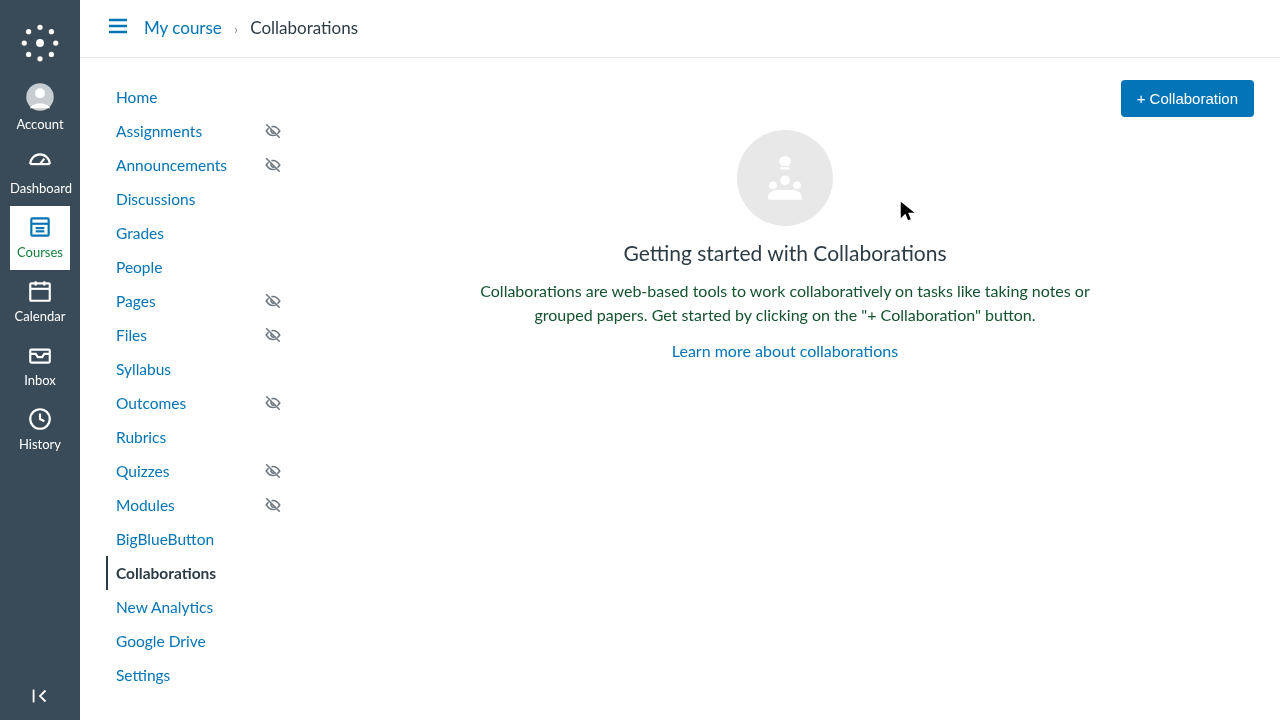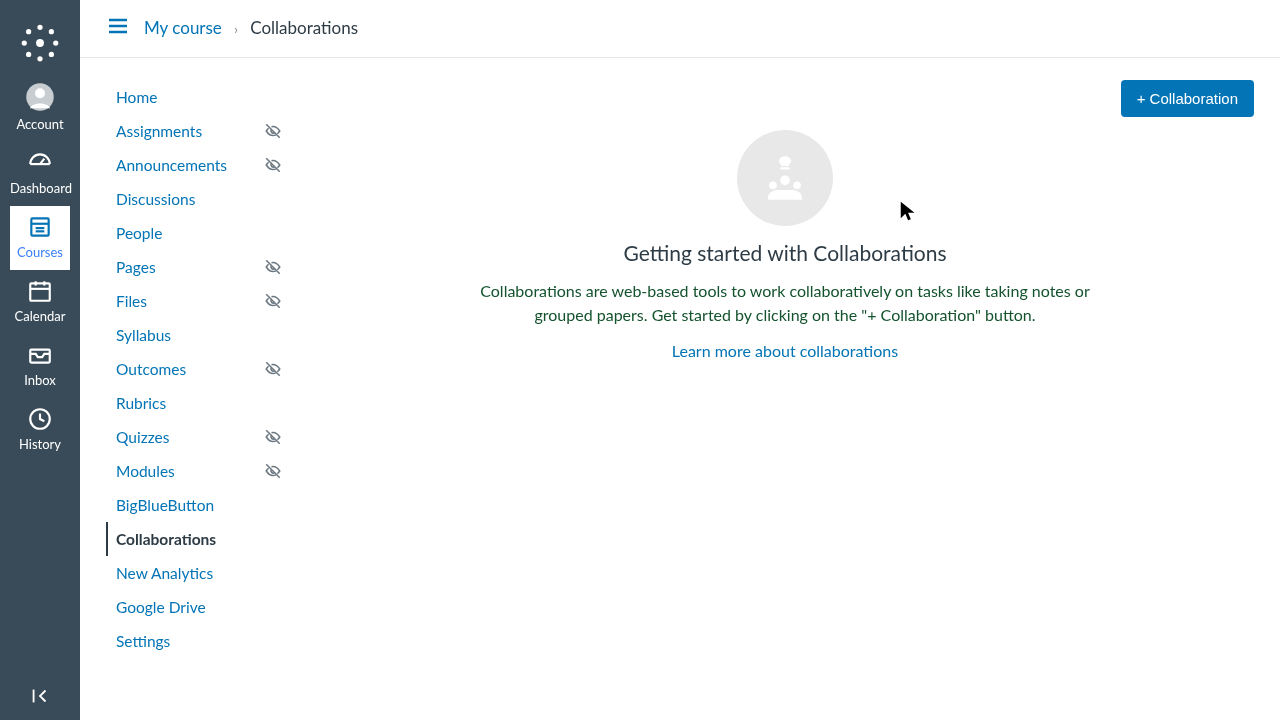--- a/index.html
+++ b/index.html
@@ -18,21 +18,21 @@
   }
   .rail-logo {
     width: 50px; height: 50px; margin: 10px 0 6px 0;
     display:flex; align-items:center; justify-content:center;
   }
   .rail-item {
     width: 60px; padding: 8px 0 10px 0; text-align: center;
     font-size: 13px; cursor: pointer; position: relative;
   }
   .rail-item .ri-label { display:block; margin-top:4px; }
-  .rail-item.active { background:#fff; color:#3b82f6; }
+  .rail-item.active { background:#fff; color:#15803d; }
   .rail-item.active svg { stroke:#0374B5; fill:none; }
   .rail-icon { display:flex; justify-content:center; }
   .rail-icon svg { stroke:#fff; fill:none; stroke-width:2; }
   .rail-badge {
     position:absolute; top:3px; right:18px;
     background:#fff; color:#2d3b45; border-radius:10px;
     font-size:11px; font-weight:bold; padding:1px 5px; line-height:1.2;
     border:1px solid #ccc;
   }
   .rail-spacer { flex:1; }
@@ -224,20 +224,23 @@
               <span class="hidden-icon">
                 <svg width="18" height="18" viewBox="0 0 24 24">
                   <path d="M3 3l18 18"></path>
                   <path d="M10 6.2A9.8 9.8 0 0 1 12 6c5 0 9 6 9 6a17 17 0 0 1-3.1 3.6M6.1 8.4A17 17 0 0 0 3 12s4 6 9 6a9.7 9.7 0 0 0 3.9-.8"></path>
                   <path d="M9.9 9.9a3 3 0 0 0 4.2 4.2"></path>
                 </svg>
               </span>
             </li>
             <li>
               <span class="nav-label">Discussions</span>
+            </li>
+            <li>
+              <span class="nav-label">Grades</span>
             </li>
             <li>
               <span class="nav-label">People</span>
             </li>
             <li>
               <span class="nav-label">Pages</span>
               <span class="hidden-icon">
                 <svg width="18" height="18" viewBox="0 0 24 24">
                   <path d="M3 3l18 18"></path>
                   <path d="M10 6.2A9.8 9.8 0 0 1 12 6c5 0 9 6 9 6a17 17 0 0 1-3.1 3.6M6.1 8.4A17 17 0 0 0 3 12s4 6 9 6a9.7 9.7 0 0 0 3.9-.8"></path>

